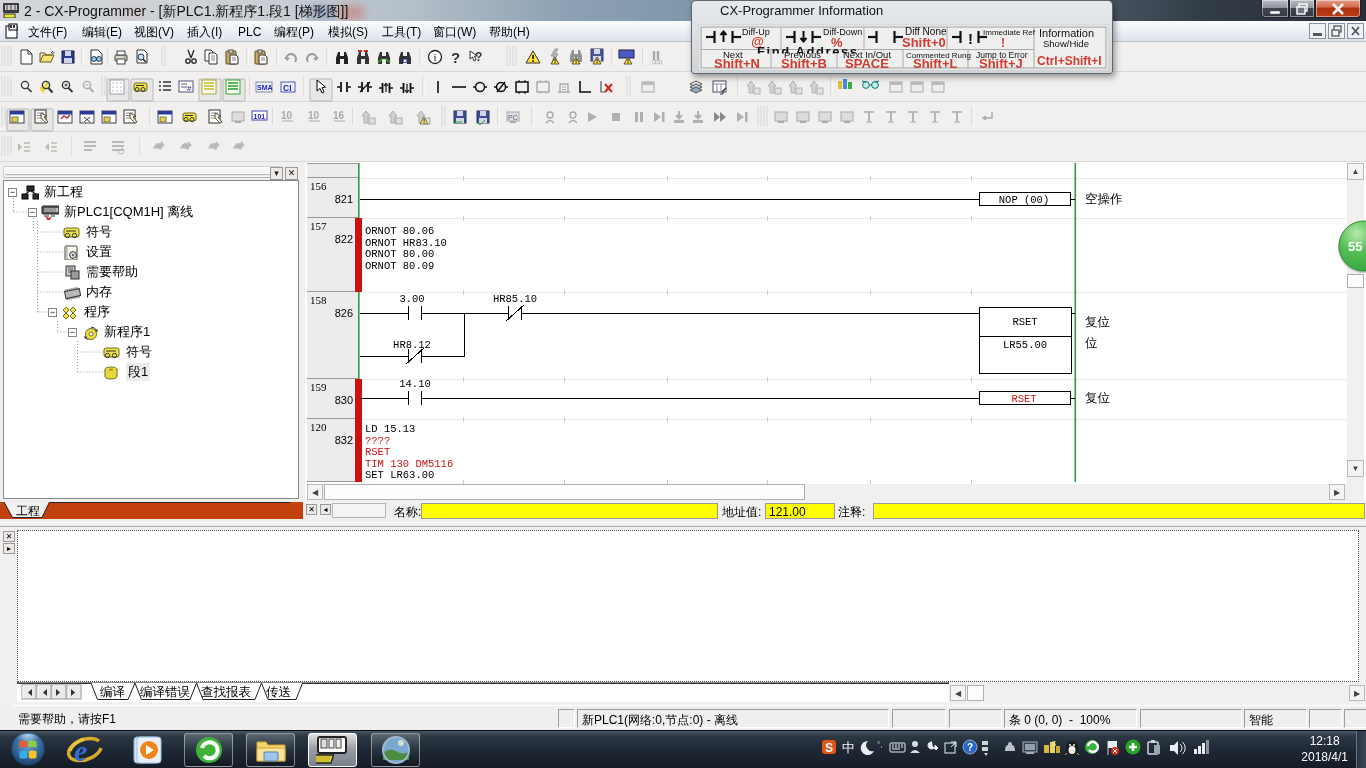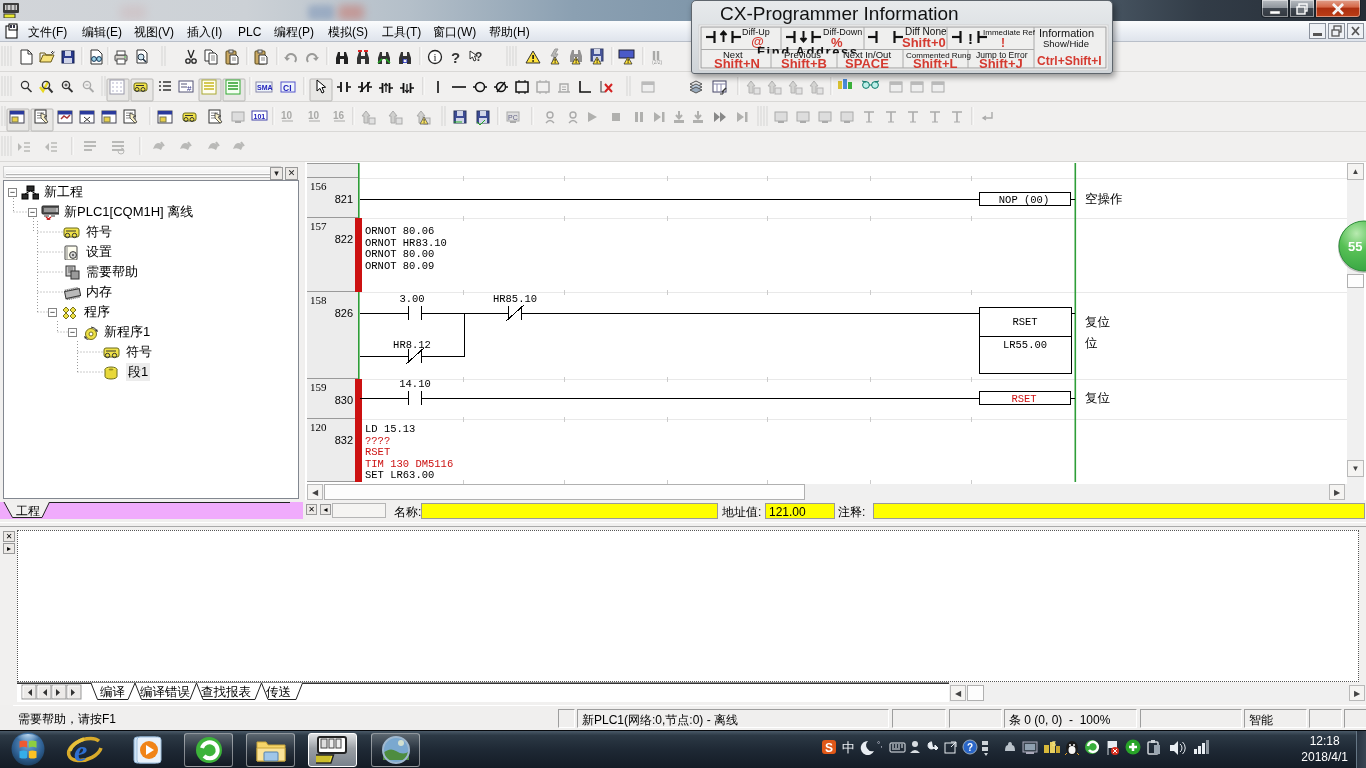--- a/index.html
+++ b/index.html
@@ -55,38 +55,39 @@
 #outtabs{left:17px;top:155px;width:932px;height:20px;background:#fff;border-top:1px solid #888;}
 
 #statusbar{left:13px;top:705px;width:1366px;height:25px;background:#f0efee;border-top:1px solid #fff;font-size:12px;color:#000;}
 .spanel{position:absolute;top:3px;height:19px;border:1px solid;border-color:#9d9d9d #fff #fff #9d9d9d;background:#f0efee;font-size:12px;padding:2px 4px;}
 
 #taskbar{left:0;top:730px;width:1366px;height:38px;background:linear-gradient(#4a5a68 0%,#2c3945 12%,#1d2733 55%,#141c26 100%);border-top:1px solid #06090d;}
 .tbtn{position:absolute;top:2px;width:49px;height:34px;border:1px solid rgba(255,255,255,.45);border-radius:3px;background:linear-gradient(rgba(255,255,255,.22),rgba(255,255,255,.06) 45%,rgba(0,0,0,.12));display:flex;align-items:center;justify-content:center;}
 #clock{position:absolute;right:18px;top:2px;color:#fff;font-size:12px;text-align:center;line-height:16px;}
 
 #infowin{left:691px;top:0px;width:422px;height:74px;background:linear-gradient(#e7eaec,#cfd4d8);border:1px solid #5f666d;box-shadow:2px 3px 6px rgba(0,0,0,.4);border-radius:5px 5px 3px 3px;}
-#infotitle{position:absolute;left:28px;top:2px;font-size:19px;color:#111;}
+#infotitle{position:absolute;left:28px;top:2px;font-size:13px;color:#111;}
 </style>
 </head>
 <body>
 <div id="screen">
 
   <div id="titlebar" class="abs">
     <div class="blob3 abs"></div>
       <div class="blob1 abs"></div>
       <div class="blob2 abs"></div>
     <svg class="abs" style="left:3px;top:3px" width="17" height="15">
       <rect x="0" y="0" width="16" height="10" rx="1" fill="#3c3c3c"></rect>
       <rect x="2" y="2" width="12" height="5" fill="#cfcfcf"></rect>
       <rect x="3" y="2" width="2" height="5" fill="#888"></rect>
         <rect x="7" y="2" width="2" height="5" fill="#888"></rect>
         <rect x="11" y="2" width="2" height="5" fill="#888"></rect>
       <rect x="1" y="11" width="11" height="4" fill="#e8e832" stroke="#333" stroke-width="1"></rect>
     </svg>
+    <div id="titletext" class="abs">2 - CX-Programmer - [新PLC1.新程序1.段1 [梯形图]]</div>
     <div id="btnmin" class="winbtn abs">
         <span class="glyph">
           <svg width="12" height="12">
             <rect x="1" y="8" width="10" height="3" fill="#fff" stroke="#555" stroke-width=".5"></rect>
           </svg>
         </span>
       </div>
     <div id="btnmax" class="winbtn abs">
         <span class="glyph">
           <svg width="13" height="12">
@@ -789,21 +790,21 @@
             <svg class="ticon" width="20" height="16">
               <ellipse cx="8" cy="4.5" rx="6" ry="2.5" fill="#f4e84e" stroke="#6b6b1a"></ellipse>
               <path d="M2 4.5 v7 a6 2.5 0 0 0 12 0 v-7" fill="#e8d83a" stroke="#6b6b1a"></path>
               <ellipse cx="8" cy="4.5" rx="2.5" ry="1" fill="#9a8f20"></ellipse>
             </svg>
             <span style="background:#ececec;padding:0 2px">段1</span>
           </div>
       </div>
     </div>
   </div>
-  <div id="treetabs" class="abs" style="top:502px;left:0;height:17px;border-top:none;background:#f0abfc">
+  <div id="treetabs" class="abs" style="top:502px;left:0;height:17px;border-top:none;background:#c2410c">
     <svg width="303" height="18">
       <path d="M49 0.5 L290 0.5" stroke="#222" fill="none"></path>
       <path d="M4 0 L12.5 15.5 L42 15.5 L49.5 0" stroke="#222" fill="#f1f0ef"></path>
       <text x="16" y="13" font-size="12">工程</text>
     </svg>
   </div>
 
   <div id="ladder" class="abs">
 
     <div class="mcell" style="top:1px;height:15px;border-top:1px solid #9a9a9a"></div>

